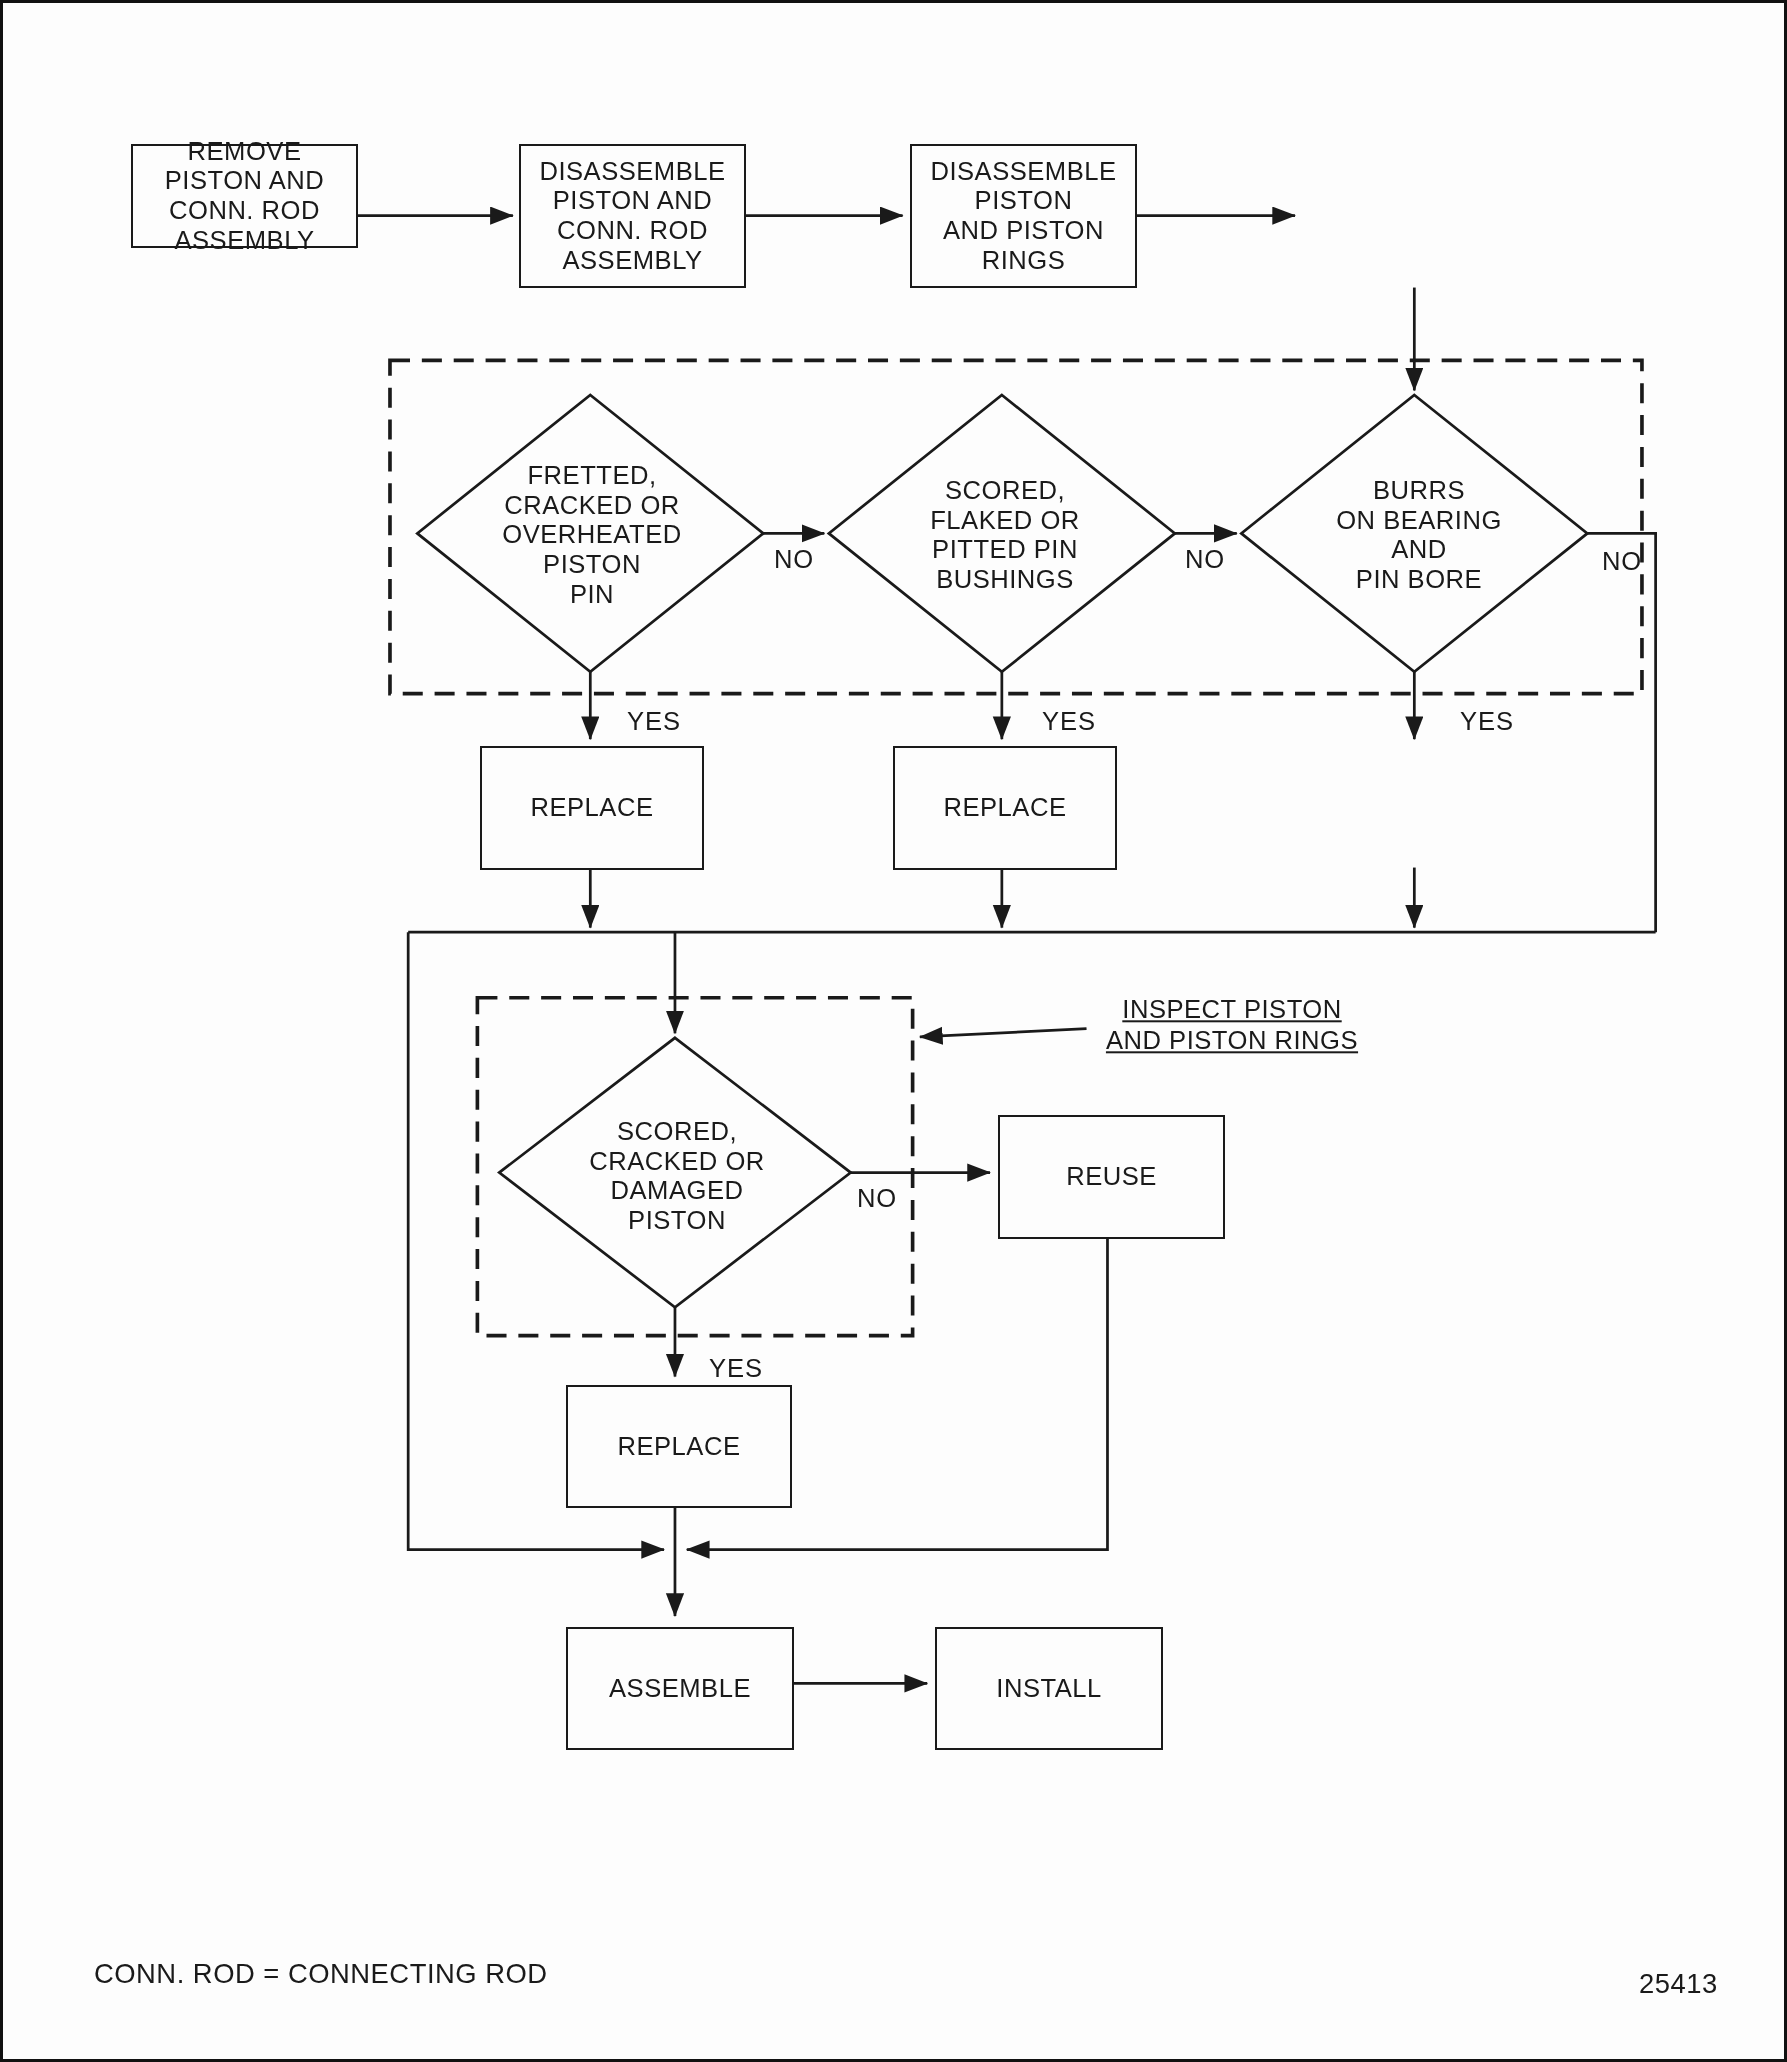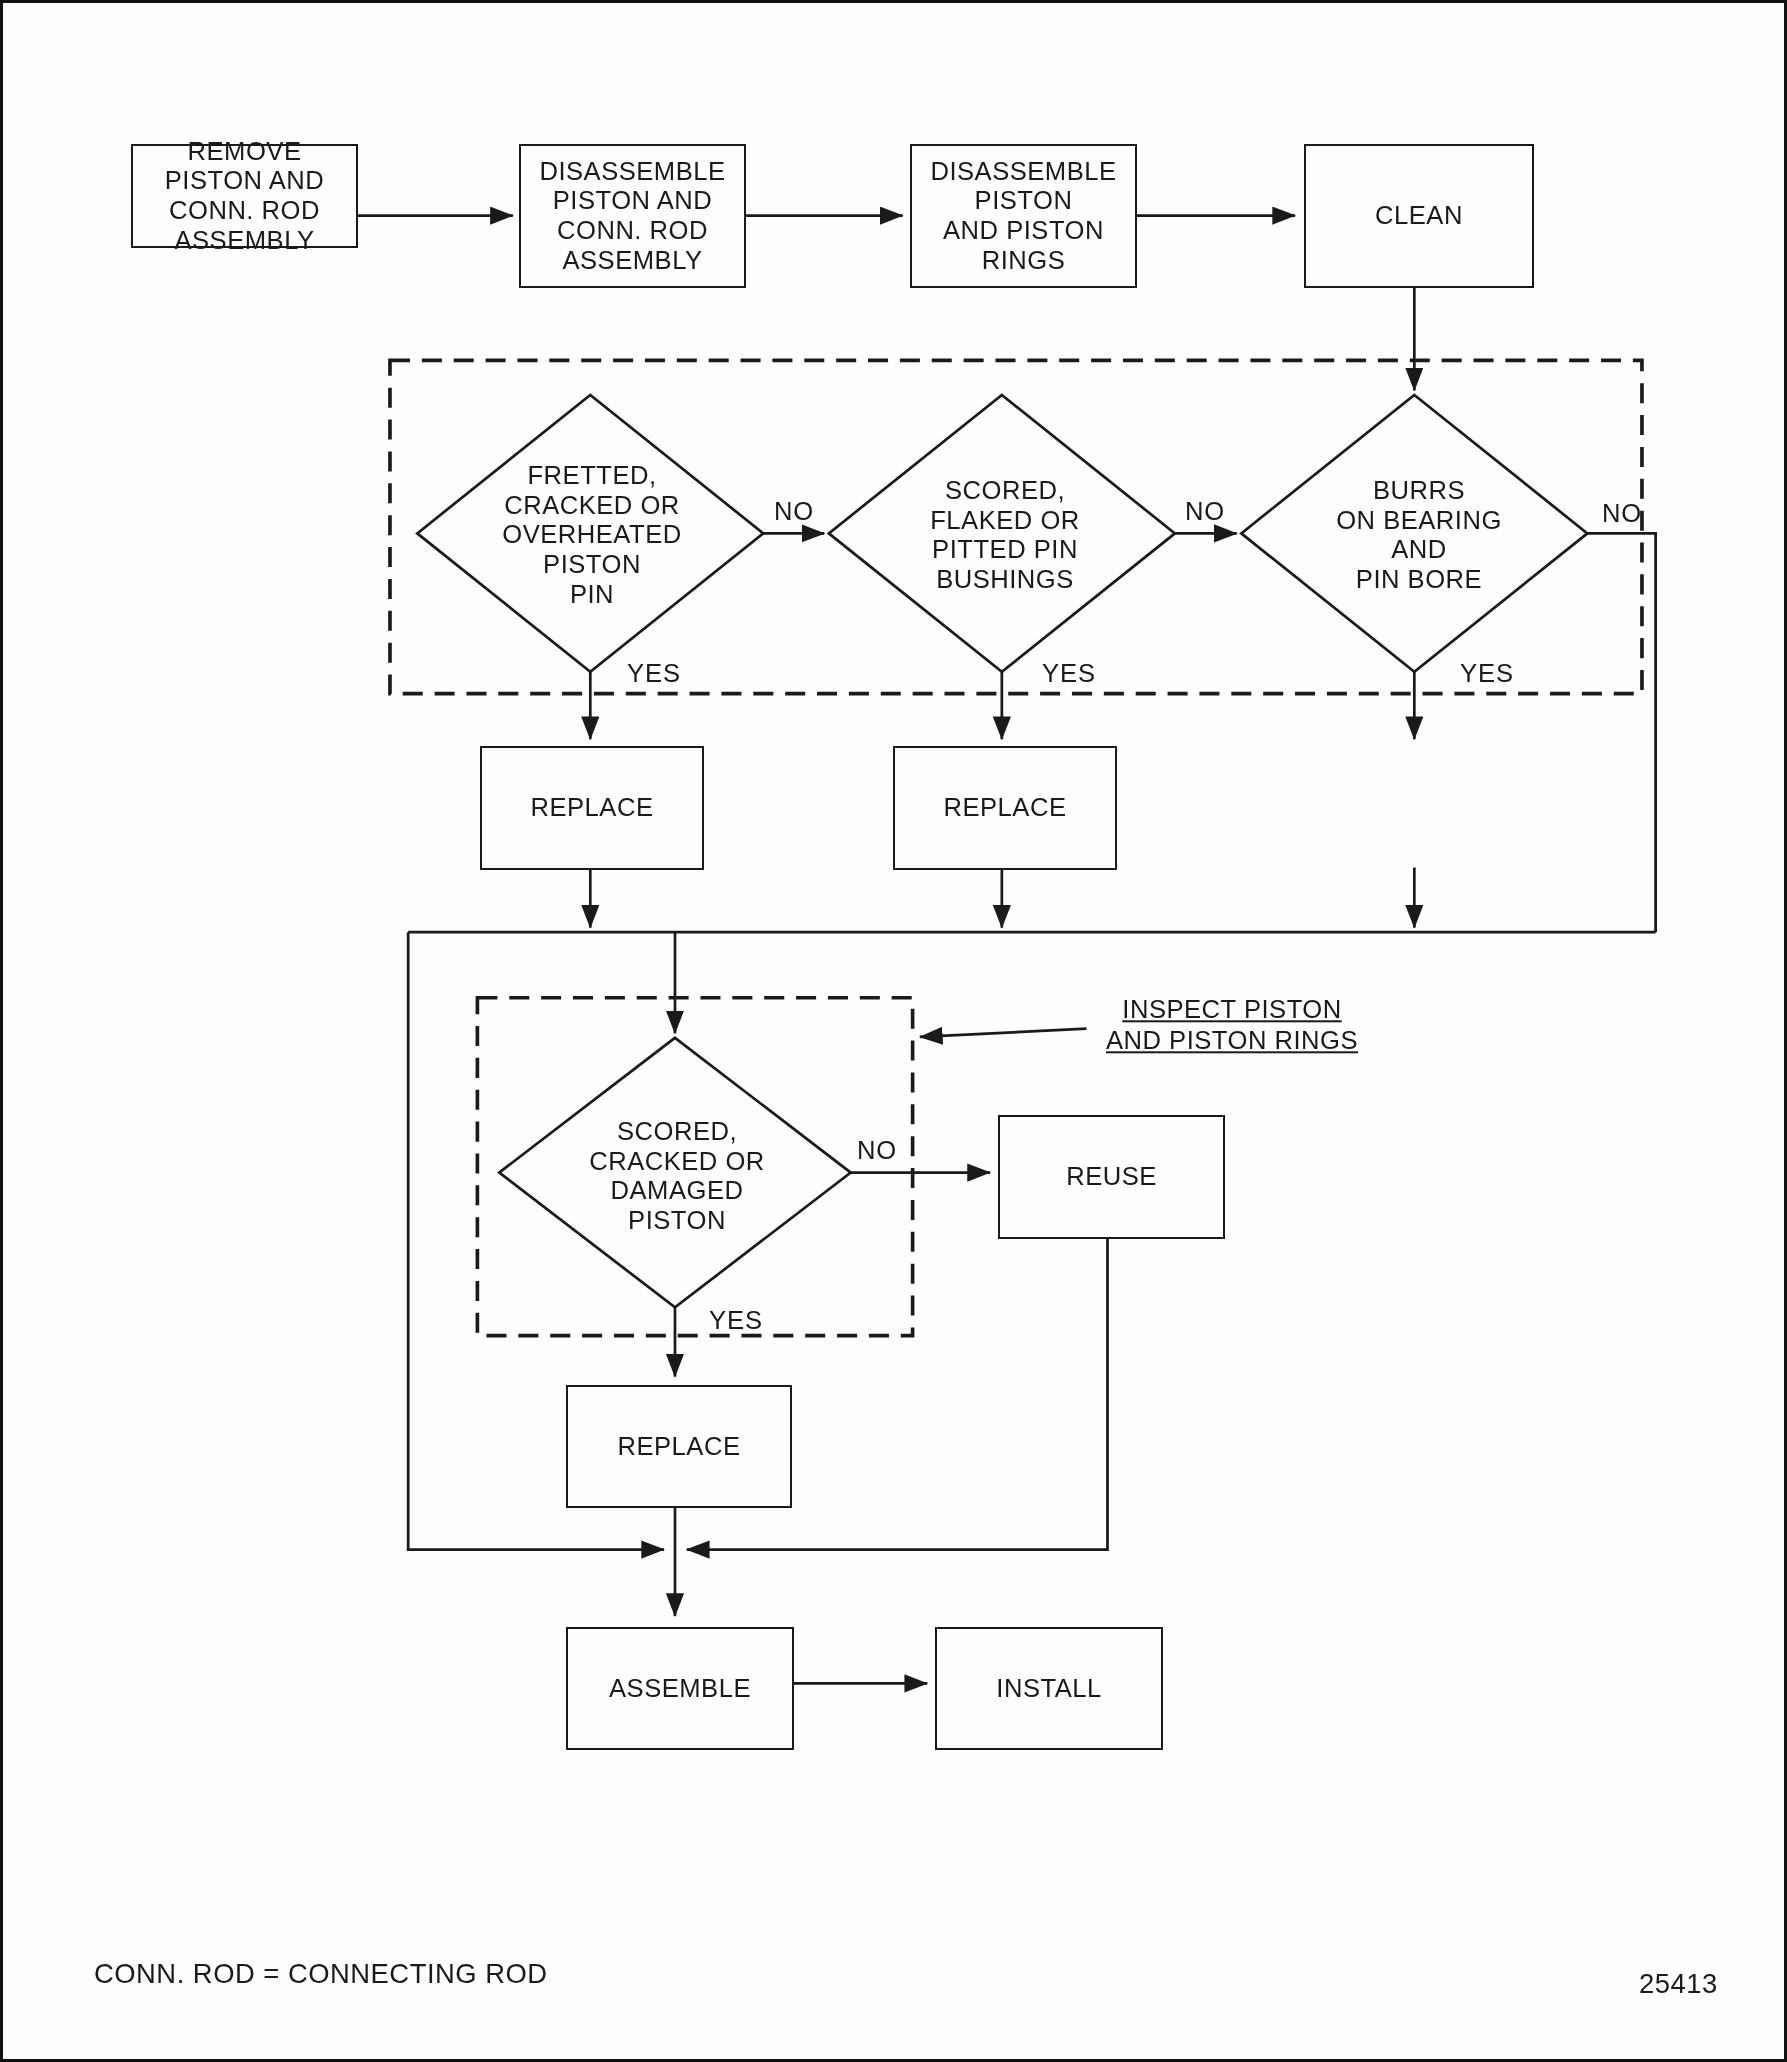--- a/index.html
+++ b/index.html
@@ -36,20 +36,21 @@
     white-space: pre-line;
     font-size: 25.6px;
     line-height: 1.16;
     letter-spacing: 0.5px;
   }
   .elabel {
     position: absolute;
     transform: translate(-50%, -50%);
     font-size: 25.6px;
     letter-spacing: 0.9px;
+    margin-top: 48px;
   }
   .callout {
     position: absolute;
     transform: translate(-50%, -50%);
     text-align: center;
     white-space: pre-line;
     font-size: 25.6px;
     line-height: 1.2;
     letter-spacing: 0.5px;
   }
@@ -119,21 +120,20 @@
 CONN. ROD
 ASSEMBLY</div>
     <div class="box" style="left:516px; top:141px; width:227px; height:144px;">DISASSEMBLE
 PISTON AND
 CONN. ROD
 ASSEMBLY</div>
     <div class="box" style="left:907px; top:141px; width:227px; height:144px;">DISASSEMBLE
 PISTON
 AND PISTON
 RINGS</div>
-    <div class="box" style="left:1301px; top:141px; width:230px; height:144px;">CLEAN</div>
 
     <div class="dlabel" style="left:589px; top:532px;">FRETTED,
 CRACKED OR
 OVERHEATED
 PISTON
 PIN</div>
     <div class="dlabel" style="left:1002px; top:532px;">SCORED,
 FLAKED OR
 PITTED PIN
 BUSHINGS</div>

